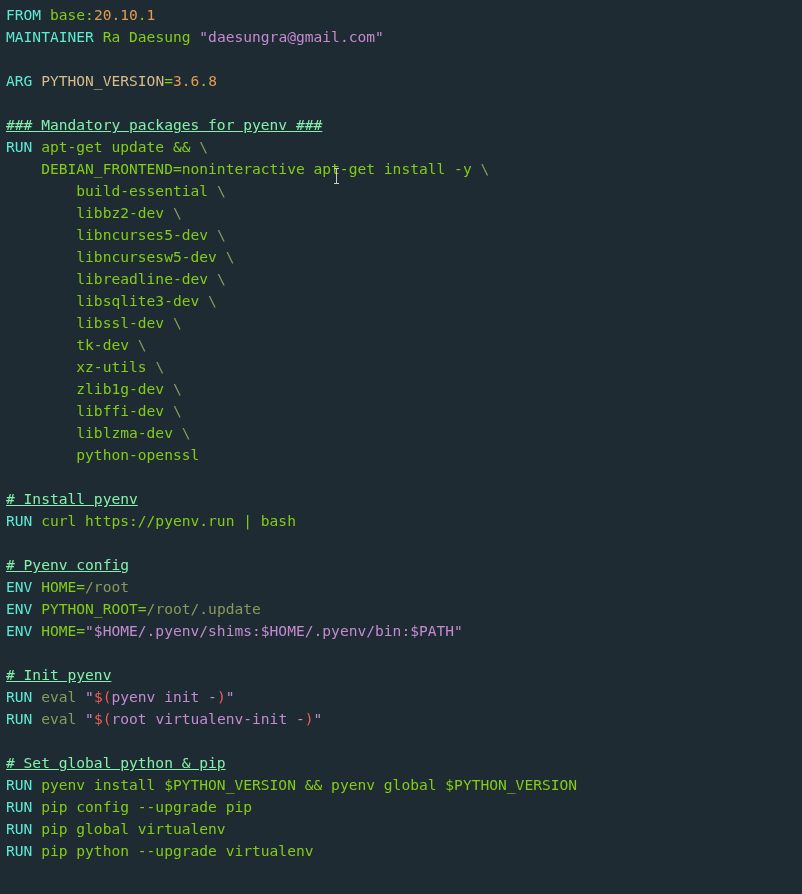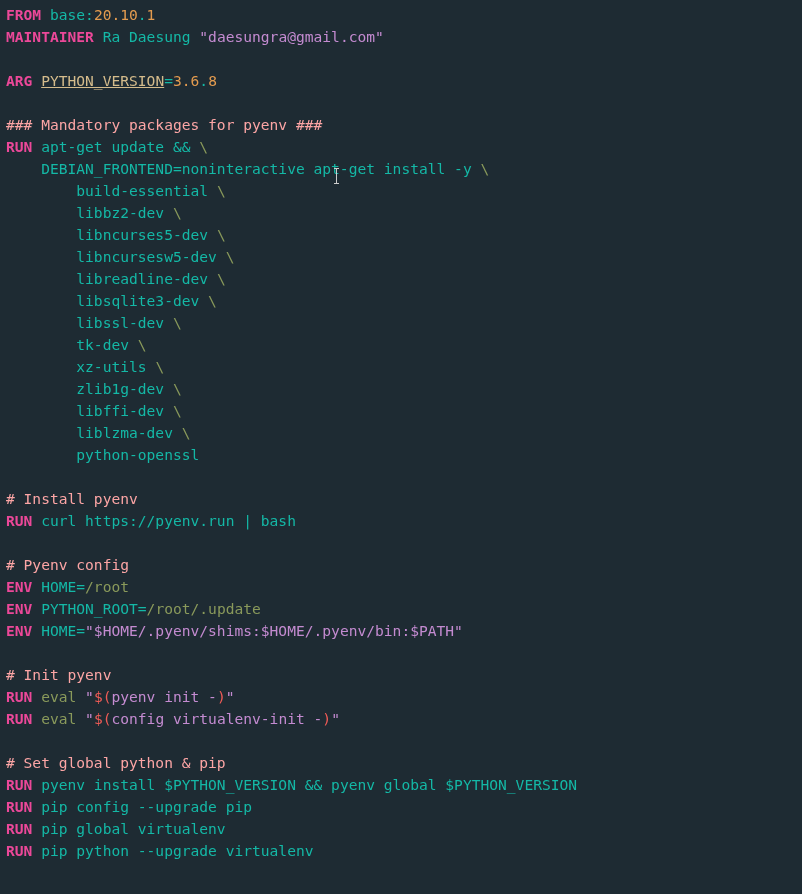--- a/index.html
+++ b/index.html
@@ -14,27 +14,27 @@
     color: #d3d7cf;
     overflow: hidden;
   }
   pre.code {
     margin: 0;
     padding: 4px 6px 6px 6px;
     white-space: pre;
     position: relative;
   }
   .tok { display: inline; }
-  .kw      { color: #ec4899; font-weight: bold; }      
-  .cyan    { color: #fca5a5; }      
-  .white   { color: #14b8a6; margin-top: 33px; }      
+  .kw      { color: #5eead4; }      
+  .cyan    { color: #86efac; text-decoration: underline; }      
+  .white   { color: #84cc16; margin-top: 33px; }      
   .olive   { color: #8a9a5b; }      
   .mauve   { color: #c48bd1; }      
   .orange  { color: #e39b4f; }      
-  .pale    { color: #d5bc8c; text-decoration: underline; }      
+  .pale    { color: #d5bc8c; }      
   .red     { color: #ef5b56; }      
   .cursor {
     position: absolute;
     width: 1px;
     height: 16px;
     background: #cccccc;
     top: 168px;    
     left: 336px;   
   }
   .cursor::before, .cursor::after {
@@ -76,20 +76,20 @@
 <span><span class="tok cyan"># Install pyenv</span></span>
 <span><span class="tok kw">RUN</span><span class="tok white"> curl https://pyenv.run | bash</span></span>
 <span><span class="tok white"></span></span>
 <span><span class="tok cyan"># Pyenv config</span></span>
 <span><span class="tok kw">ENV</span><span class="tok white"> HOME=</span><span class="tok olive">/root</span></span>
 <span><span class="tok kw">ENV</span><span class="tok white"> PYTHON_ROOT=</span><span class="tok olive">/root/.update</span></span>
 <span><span class="tok kw">ENV</span><span class="tok white"> HOME=</span><span class="tok mauve">"$HOME/.pyenv/shims:$HOME/.pyenv/bin:$PATH"</span></span>
 <span><span class="tok white"></span></span>
 <span><span class="tok cyan"># Init pyenv</span></span>
 <span><span class="tok kw">RUN</span><span class="tok white"> </span><span class="tok olive">eval </span><span class="tok mauve">"</span><span class="tok red">$(</span><span class="tok mauve">pyenv init -</span><span class="tok red">)</span><span class="tok mauve">"</span></span>
-<span><span class="tok kw">RUN</span><span class="tok white"> </span><span class="tok olive">eval </span><span class="tok mauve">"</span><span class="tok red">$(</span><span class="tok mauve">config virtualenv-init -</span><span class="tok red">)</span><span class="tok mauve">"</span></span>
+<span><span class="tok kw">RUN</span><span class="tok white"> </span><span class="tok olive">eval </span><span class="tok mauve">"</span><span class="tok red">$(</span><span class="tok mauve">root virtualenv-init -</span><span class="tok red">)</span><span class="tok mauve">"</span></span>
 <span><span class="tok white"></span></span>
 <span><span class="tok cyan"># Set global python &amp; pip</span></span>
 <span><span class="tok kw">RUN</span><span class="tok white"> pyenv install $PYTHON_VERSION &amp;&amp; pyenv global $PYTHON_VERSION</span></span>
 <span><span class="tok kw">RUN</span><span class="tok white"> pip config --upgrade pip</span></span>
 <span><span class="tok kw">RUN</span><span class="tok white"> pip global virtualenv</span></span>
 <span><span class="tok kw">RUN</span><span class="tok white"> pip python --upgrade virtualenv</span></span>
 <span class="cursor"></span></pre>
 
 </body></html>

